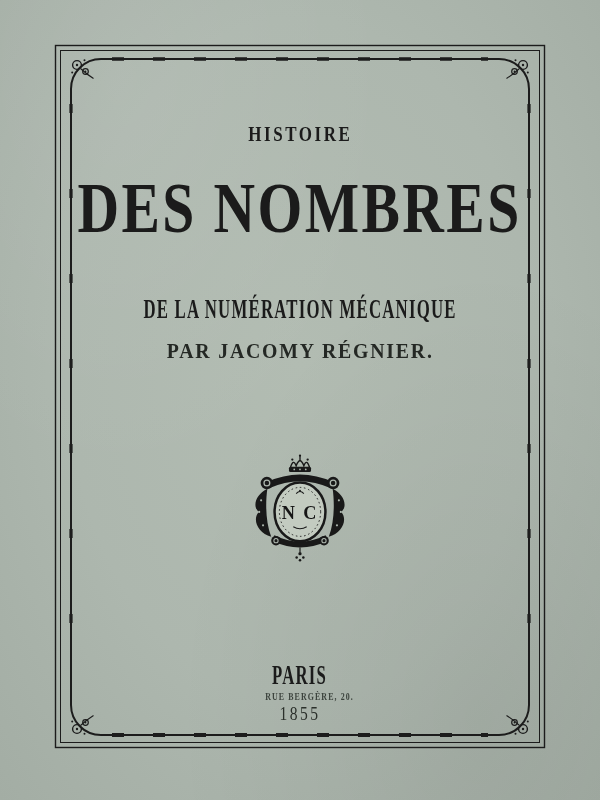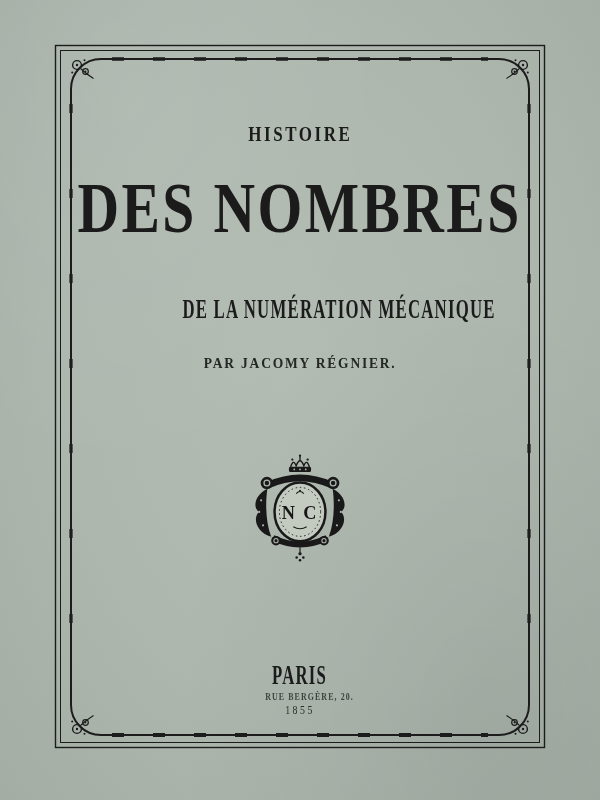--- a/index.html
+++ b/index.html
@@ -19,32 +19,32 @@
   .txt{
     position:absolute;left:0;right:0;text-align:center;
     color:#1b1b1b;line-height:1;white-space:nowrap;
   }
   .squeeze{display:inline-block;transform-origin:50% 50%;white-space:nowrap;}
   .overline{top:124px;font-size:20px;font-weight:bold;letter-spacing:3px;}
   .overline .squeeze{transform:scaleX(.85);}
   .main-title{top:172px;font-size:72px;font-weight:bold;letter-spacing:3px;}
   .main-title .squeeze{transform:scaleX(.80);}
   .connector{top:256px;font-size:10px;font-weight:bold;letter-spacing:1px;color:#3e453f;}
-  .subtitle{top:295px;font-size:28px;font-weight:bold;letter-spacing:2px;text-align:right;}
+  .subtitle{top:295px;font-size:28px;font-weight:bold;letter-spacing:2px;}
   .subtitle .squeeze{transform:scaleX(.60);}
-  .byline{top:356px;font-size:15px;font-weight:bold;letter-spacing:2px;color:#242824;}
+  .byline{top:340px;font-size:22px;font-weight:bold;letter-spacing:2px;color:#242824;}
   .byline .squeeze{transform:scaleX(.90);}
   .city{top:622px;font-size:27px;font-weight:bold;letter-spacing:2px;margin-top:40px;}
   .city .squeeze{transform:scaleX(.62);}
   .publisher{top:660px;font-size:15px;font-weight:bold;letter-spacing:.5px;color:#20241f;}
   .publisher .squeeze{transform:scaleX(.84);}
   .publisher sup{font-size:9px;vertical-align:6px;}
   .address{top:691px;font-size:11px;font-weight:bold;letter-spacing:1.5px;color:#3c433d;padding-left:20px;}
   .address .squeeze{transform:scaleX(.72);}
-  .year{top:704px;font-size:12px;letter-spacing:3px;color:#2b302b;font-family:Liberation Serif, serif;}
+  .year{top:704px;font-size:19px;letter-spacing:3px;color:#2b302b;font-family:Liberation Serif, serif;}
   .year .squeeze{transform:scaleX(.82);}
   .emblem{position:absolute;left:252px;top:452px;width:96px;height:114px;}
 </style>
 </head>
 <body>
 
 <div class="page">
 
   <svg class="frame-svg" viewBox="0 0 600 800" xmlns="http://www.w3.org/2000/svg">
     <g fill="none" stroke="#1c1c1c">

